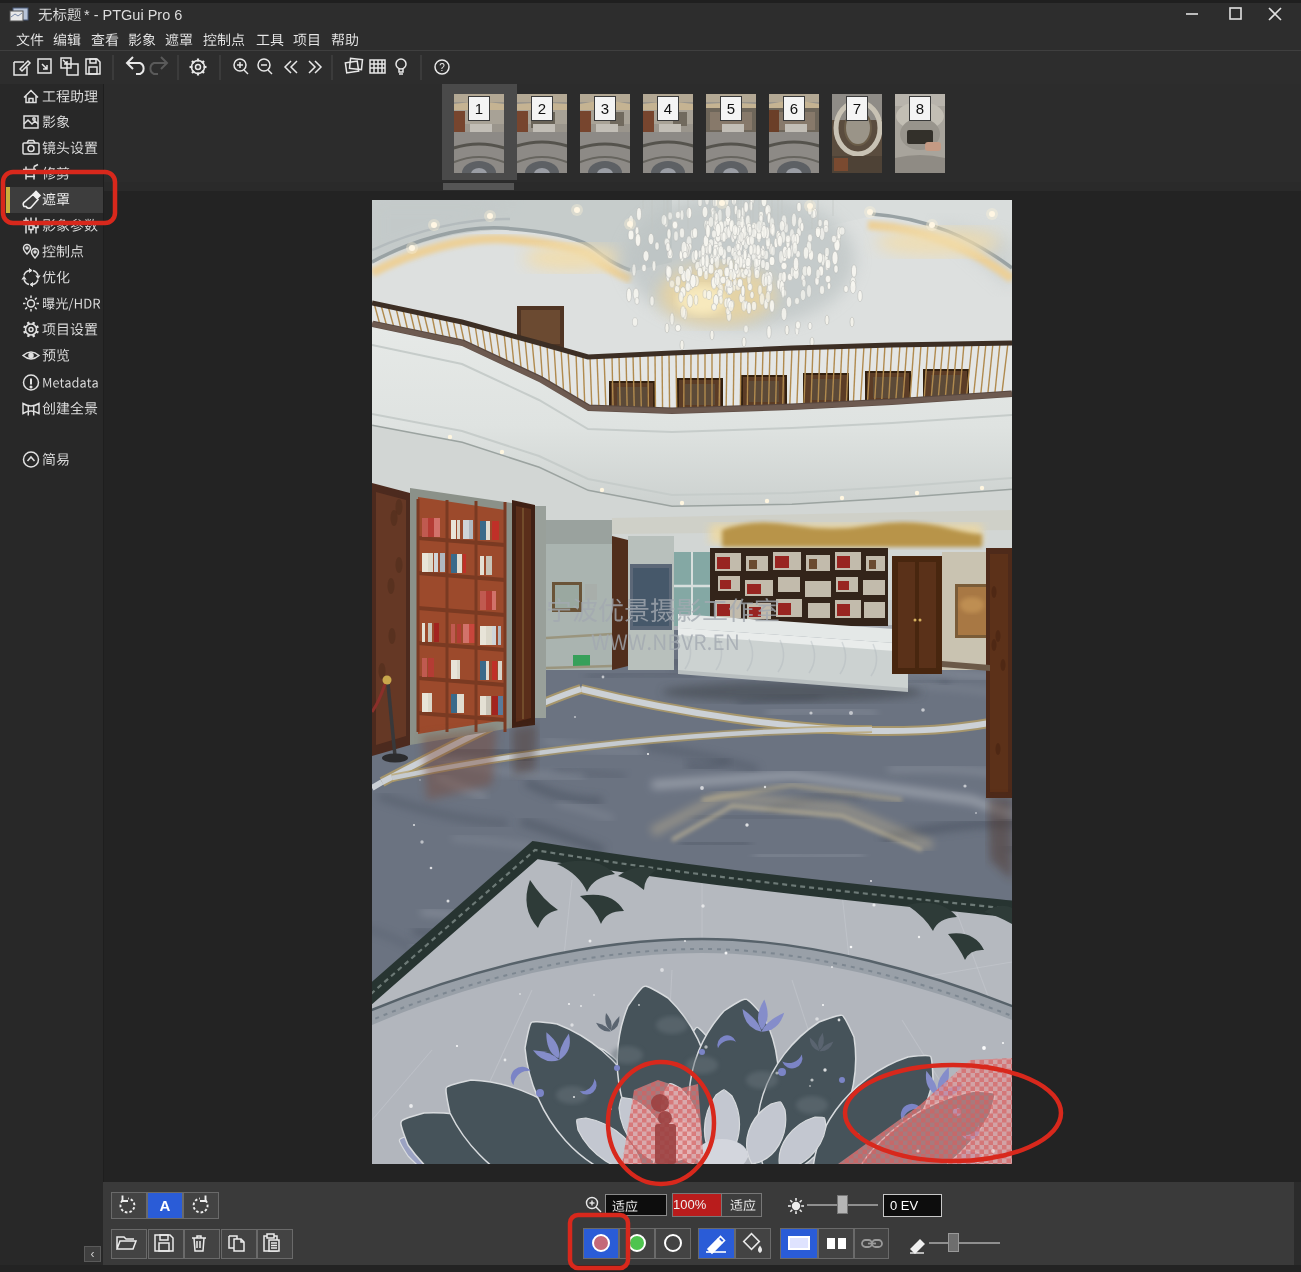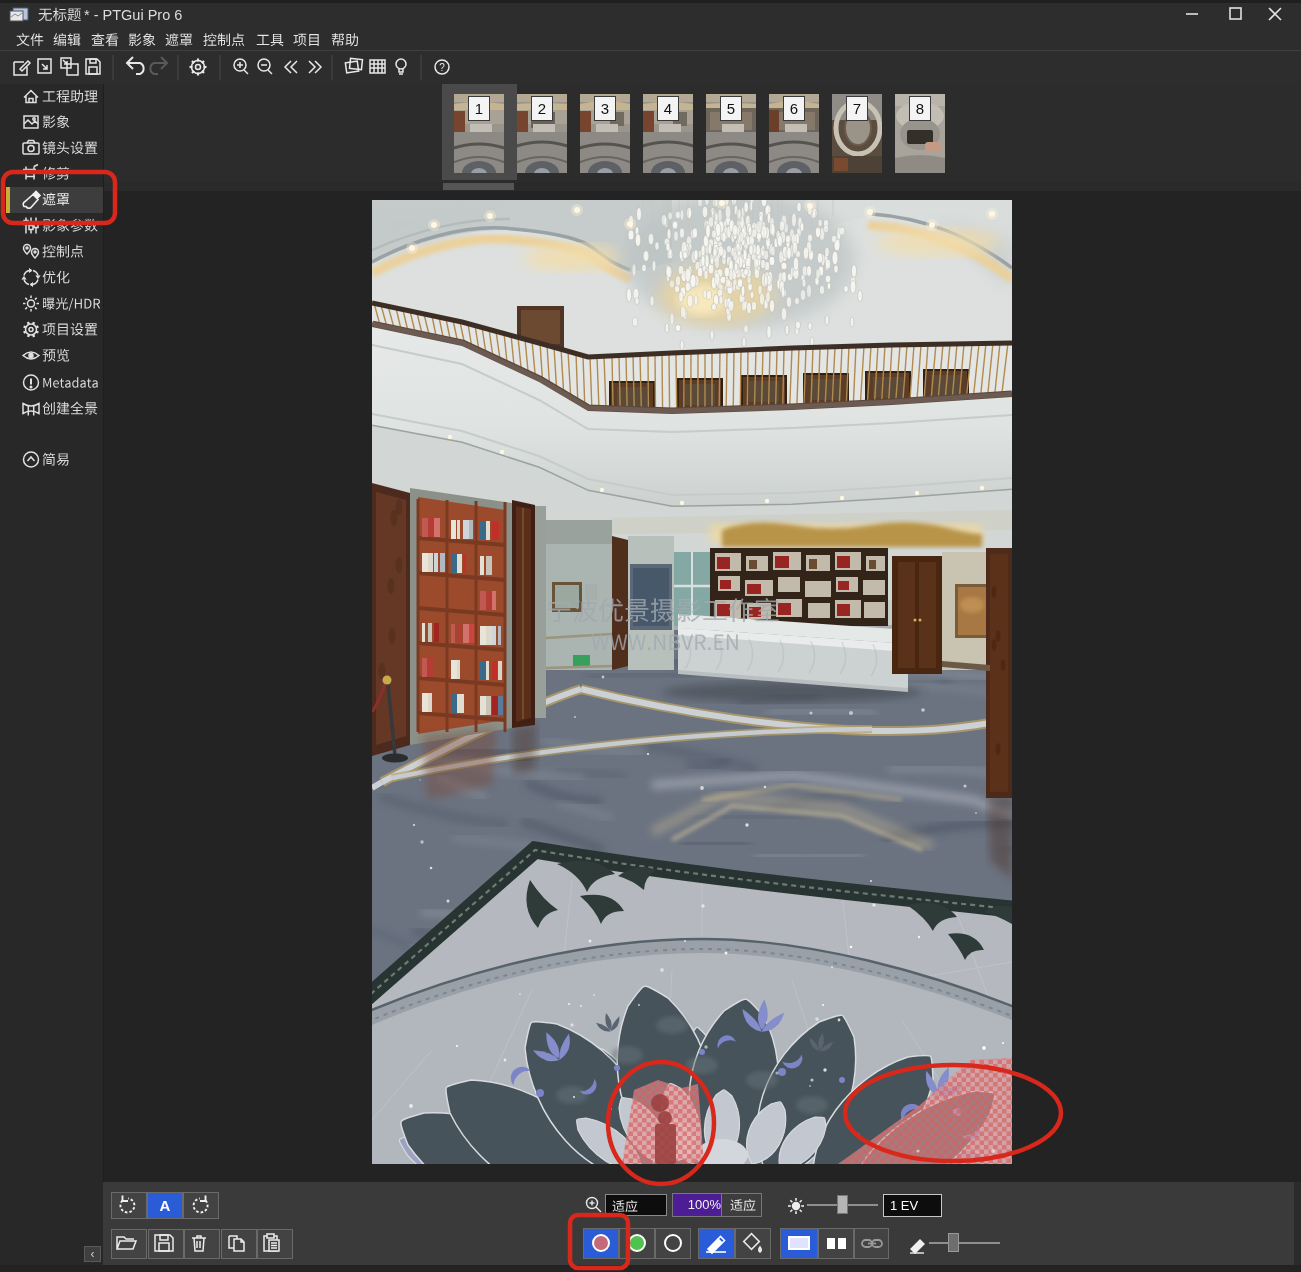--- a/index.html
+++ b/index.html
@@ -1394,40 +1394,40 @@
         <circle cx="8" cy="8" r="5.5"></circle>
         <line x1="12" y1="12" x2="17" y2="17"></line>
         <line x1="5.5" y1="8" x2="10.5" y2="8"></line>
         <line x1="8" y1="5.5" x2="8" y2="10.5"></line>
       </g>
     </svg>
     <div style="position:absolute;left:605px;top:1194px;width:62px;height:22px;background:#0d0d0d;border:1px solid #8a8a8a;box-sizing:border-box"><svg width="62" height="22" viewBox="0 0 62 22" style="">
         <path transform="translate(6.0,16.0) scale(0.013000,-0.013000)" fill="#f0f0f0" d="M62 763C116 714 180 644 209 598L268 644C238 690 172 758 117 804ZM459 339H808V175H459ZM248 483H39V413H176V103C133 85 85 46 38 -1L85 -64C137 -2 188 51 223 51C246 51 278 21 320 -2C391 -42 476 -52 595 -52C691 -52 868 -47 940 -42C942 -21 953 14 961 33C864 22 714 15 597 15C488 15 401 21 337 58C295 80 271 101 248 110ZM387 401V113H883V401H672V528H953V595H672V727C755 738 833 752 893 770L856 833C736 796 523 772 350 759C358 742 367 716 369 699C440 703 519 709 597 717V595H306V528H597V401ZM1264 490C1305 382 1353 239 1372 146L1443 175C1421 268 1373 407 1329 517ZM1481 546C1513 437 1550 295 1564 202L1636 224C1621 317 1584 456 1549 565ZM1468 828C1487 793 1507 747 1521 711H1121V438C1121 296 1114 97 1036 -45C1054 -52 1088 -74 1102 -87C1184 62 1197 286 1197 438V640H1942V711H1606C1593 747 1565 804 1541 848ZM1209 39V-33H1955V39H1684C1776 194 1850 376 1898 542L1819 571C1781 398 1704 194 1607 39Z"></path>
       </svg></div>
     <div style="position:absolute;left:672px;top:1193px;width:90px;height:24px;border:1px solid #777;box-sizing:border-box;background:#303030"></div>
-    <div style="position:absolute;left:673px;top:1194px;width:48px;height:22px;background:#4c1d95;color:#f0f0f0;font:13px/22px 'Liberation Sans',sans-serif;text-align:right">100%</div>
+    <div style="position:absolute;left:673px;top:1194px;width:48px;height:22px;background:#b91c1c;color:#f0f0f0;font:13px/22px 'Liberation Sans',sans-serif;text-align:left">100%</div>
     <div style="position:absolute;left:721px;top:1194px;width:40px;height:22px;background:#3d3d3d;border-left:1px solid #777;box-sizing:border-box"><svg width="41" height="22" viewBox="0 0 41 22" style="">
         <path transform="translate(8.0,16.0) scale(0.013000,-0.013000)" fill="#f0f0f0" d="M62 763C116 714 180 644 209 598L268 644C238 690 172 758 117 804ZM459 339H808V175H459ZM248 483H39V413H176V103C133 85 85 46 38 -1L85 -64C137 -2 188 51 223 51C246 51 278 21 320 -2C391 -42 476 -52 595 -52C691 -52 868 -47 940 -42C942 -21 953 14 961 33C864 22 714 15 597 15C488 15 401 21 337 58C295 80 271 101 248 110ZM387 401V113H883V401H672V528H953V595H672V727C755 738 833 752 893 770L856 833C736 796 523 772 350 759C358 742 367 716 369 699C440 703 519 709 597 717V595H306V528H597V401ZM1264 490C1305 382 1353 239 1372 146L1443 175C1421 268 1373 407 1329 517ZM1481 546C1513 437 1550 295 1564 202L1636 224C1621 317 1584 456 1549 565ZM1468 828C1487 793 1507 747 1521 711H1121V438C1121 296 1114 97 1036 -45C1054 -52 1088 -74 1102 -87C1184 62 1197 286 1197 438V640H1942V711H1606C1593 747 1565 804 1541 848ZM1209 39V-33H1955V39H1684C1776 194 1850 376 1898 542L1819 571C1781 398 1704 194 1607 39Z"></path>
       </svg></div>
     <svg width="20" height="20" viewBox="0 0 20 20" style="position:absolute;left:786px;top:1196px">
       <g stroke="#ececec" fill="#ececec" stroke-width="1.6">
         <circle cx="10" cy="10" r="3.4"></circle>
         <line x1="18.0" y1="10.0" x2="15.2" y2="10.0"></line>
         <line x1="15.7" y1="15.7" x2="13.7" y2="13.7"></line>
         <line x1="10.0" y1="18.0" x2="10.0" y2="15.2"></line>
         <line x1="4.3" y1="15.7" x2="6.3" y2="13.7"></line>
         <line x1="2.0" y1="10.0" x2="4.8" y2="10.0"></line>
         <line x1="4.3" y1="4.3" x2="6.3" y2="6.3"></line>
         <line x1="10.0" y1="2.0" x2="10.0" y2="4.8"></line>
         <line x1="15.7" y1="4.3" x2="13.7" y2="6.3"></line>
       </g>
     </svg>
     <div style="position:absolute;left:807px;top:1204px;width:71px;height:2px;background:#8f8f8f"></div>
     <div style="position:absolute;left:837px;top:1195px;width:11px;height:19px;background:#b5b5b5;border:1px solid #777;box-sizing:border-box"></div>
-    <div style="position:absolute;left:883px;top:1194px;width:59px;height:23px;background:#0d0d0d;border:1px solid #c8c8c8;box-sizing:border-box;color:#fff;font:13px/21px 'Liberation Sans',sans-serif;padding-left:6px">1 EV</div>
+    <div style="position:absolute;left:883px;top:1194px;width:59px;height:23px;background:#0d0d0d;border:1px solid #c8c8c8;box-sizing:border-box;color:#fff;font:13px/21px 'Liberation Sans',sans-serif;padding-left:6px">0 EV</div>
     <div style="position:absolute;left:583px;top:1228px;width:36px;height:31px;background:#2a5cd7;border:1px solid #6a6a6a;box-sizing:border-box;"><svg width="34" height="29" viewBox="0 0 34 29" style="">
         <circle cx="17" cy="14" r="8" fill="#c4697a" stroke="#fff" stroke-width="2"></circle>
       </svg></div>
     <div style="position:absolute;left:619px;top:1228px;width:36px;height:31px;background:#434343;border:1px solid #6a6a6a;box-sizing:border-box;"><svg width="34" height="29" viewBox="0 0 34 29" style="">
         <circle cx="17" cy="14" r="8" fill="#4ec44e" stroke="#fff" stroke-width="2"></circle>
       </svg></div>
     <div style="position:absolute;left:655px;top:1228px;width:36px;height:31px;background:#434343;border:1px solid #6a6a6a;box-sizing:border-box;"><svg width="34" height="29" viewBox="0 0 34 29" style="">
         <circle cx="17" cy="14" r="8" fill="none" stroke="#fff" stroke-width="2"></circle>
       </svg></div>
     <div style="position:absolute;left:698px;top:1228px;width:37px;height:31px;background:#2a5cd7;border:1px solid #6a6a6a;box-sizing:border-box;"><svg width="34" height="29" viewBox="0 0 34 29" style="">

